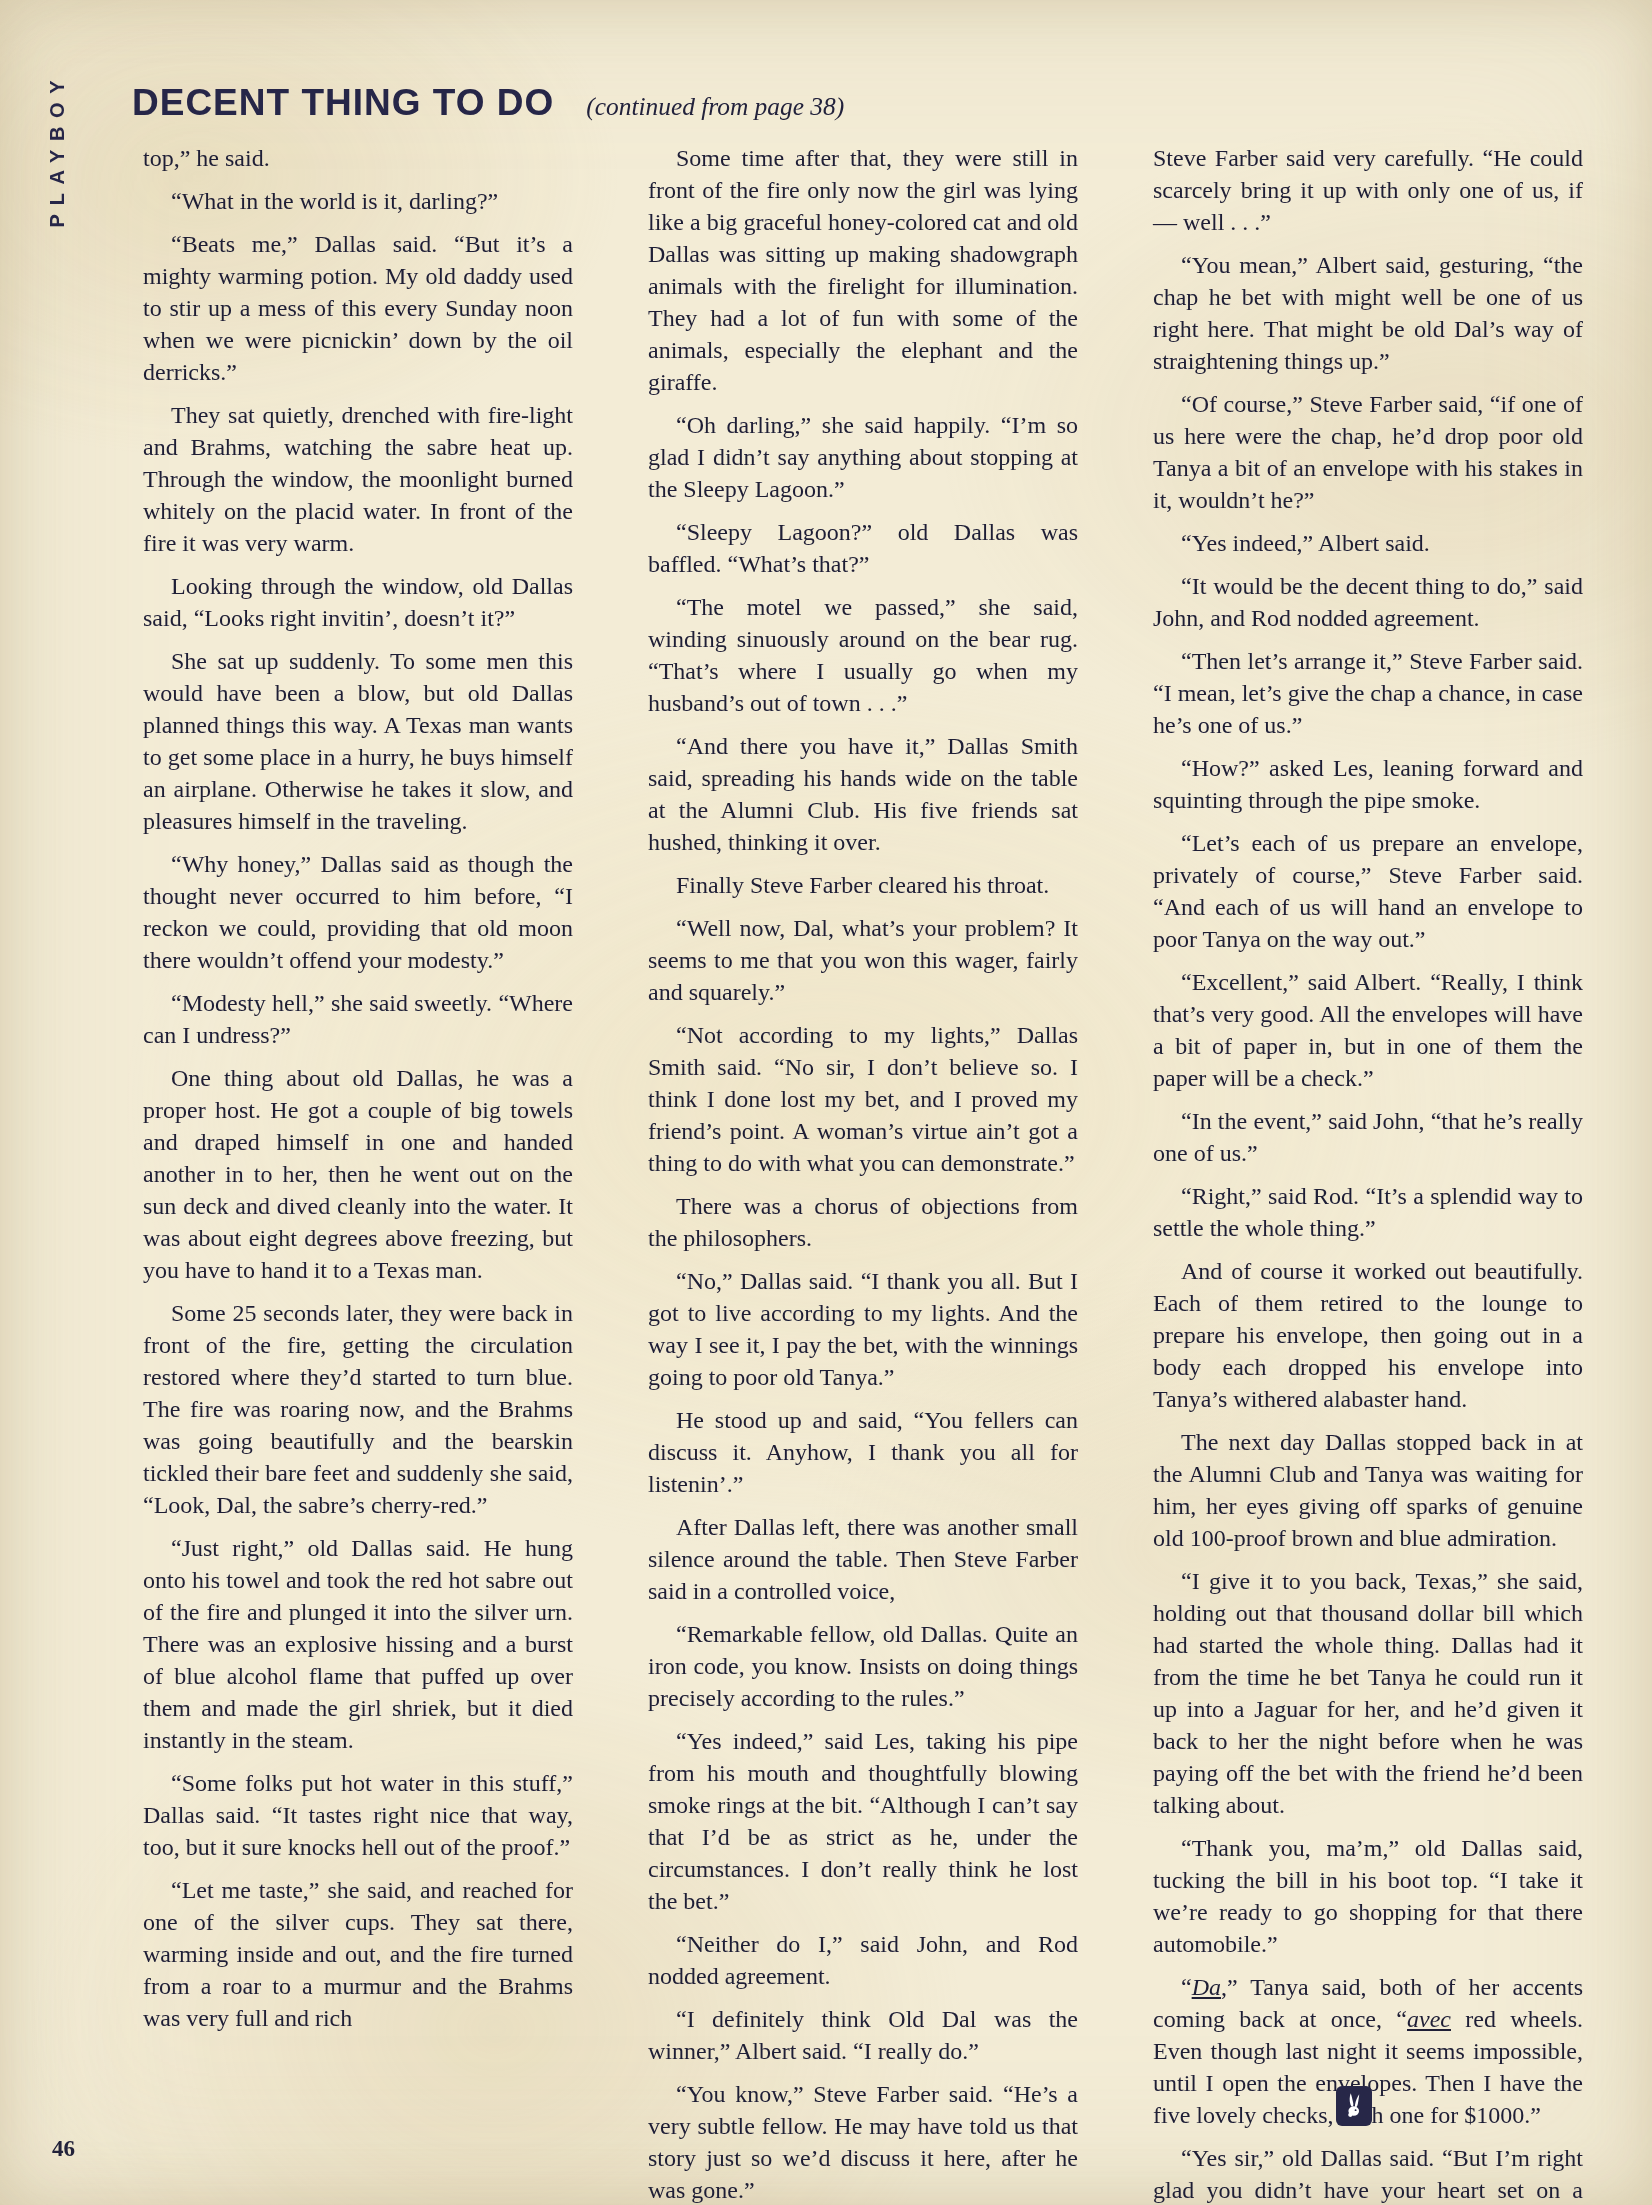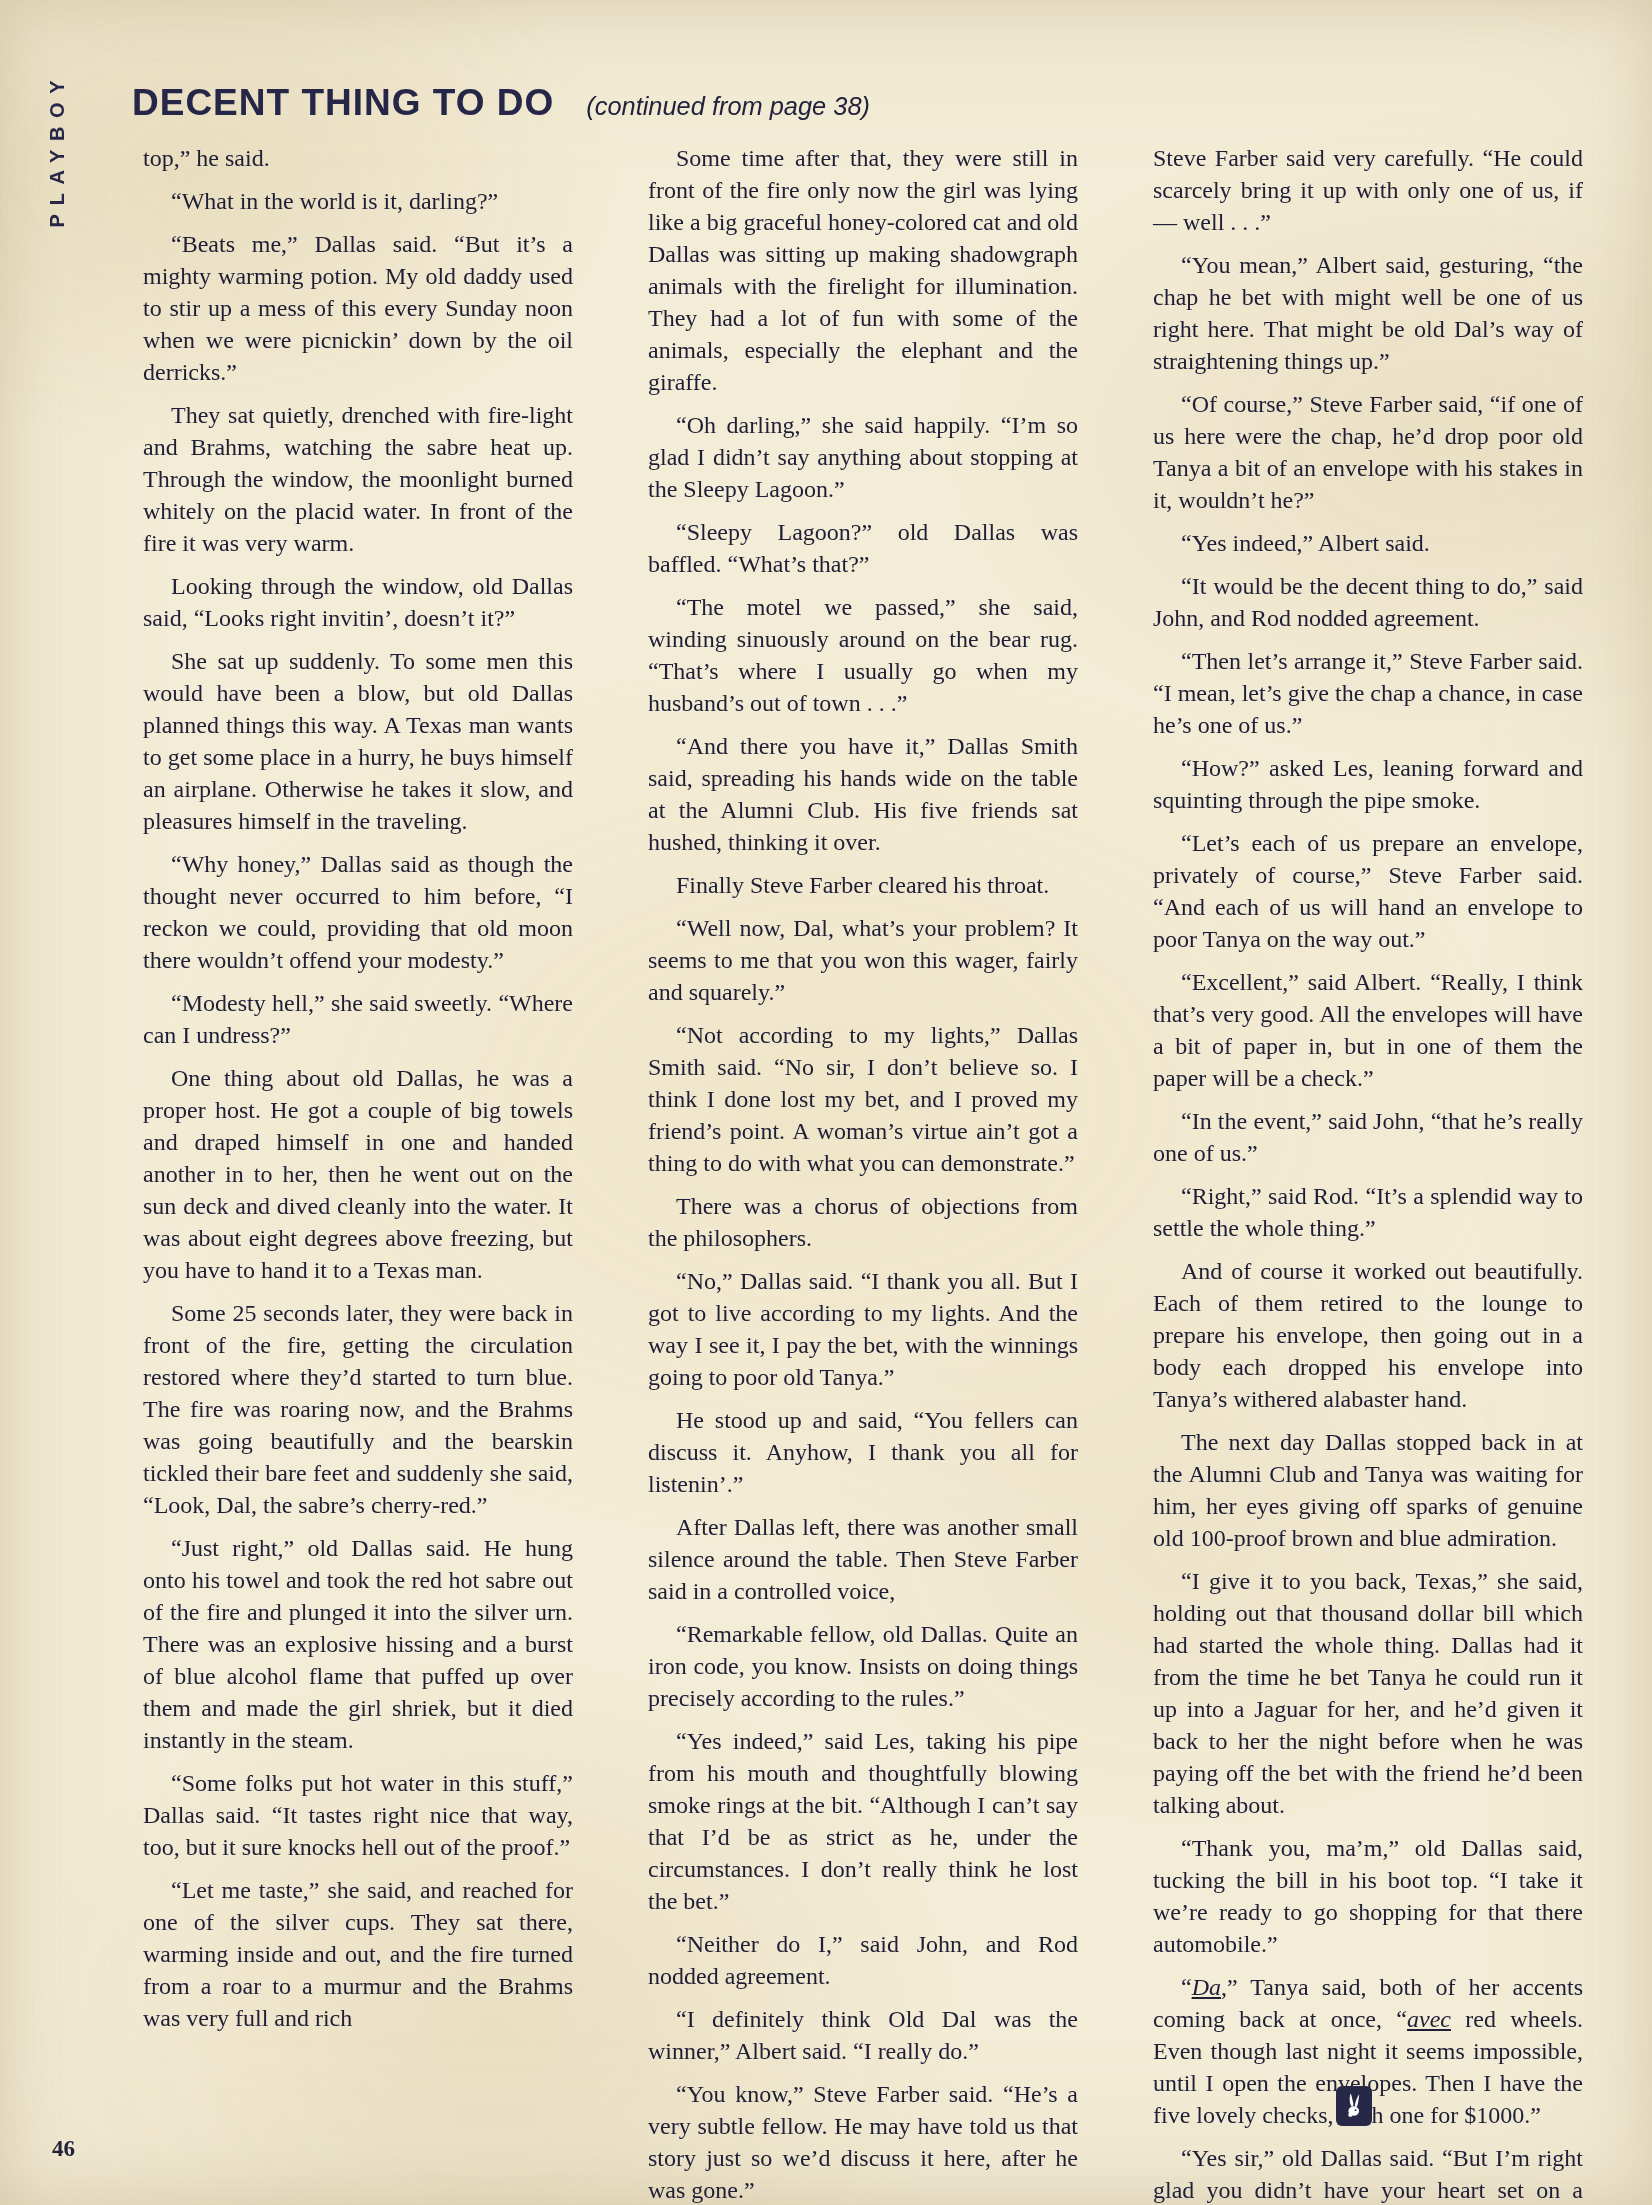--- a/index.html
+++ b/index.html
@@ -75,21 +75,21 @@
   }
   .headline {
     font-family: "Liberation Sans", "DejaVu Sans", sans-serif;
     font-weight: bold;
     font-size: 37px;
     letter-spacing: 1px;
     color: #262648;
     white-space: nowrap;
   }
   .continued {
-    font-family: Liberation Sans, sans-serif;
+    font-family: Liberation Serif, serif;
     font-style: italic;
     font-size: 25.4px;
     color: #22223c;
     white-space: nowrap;
   }
 
   
   .columns {
     position: absolute;
     left: 132px;

